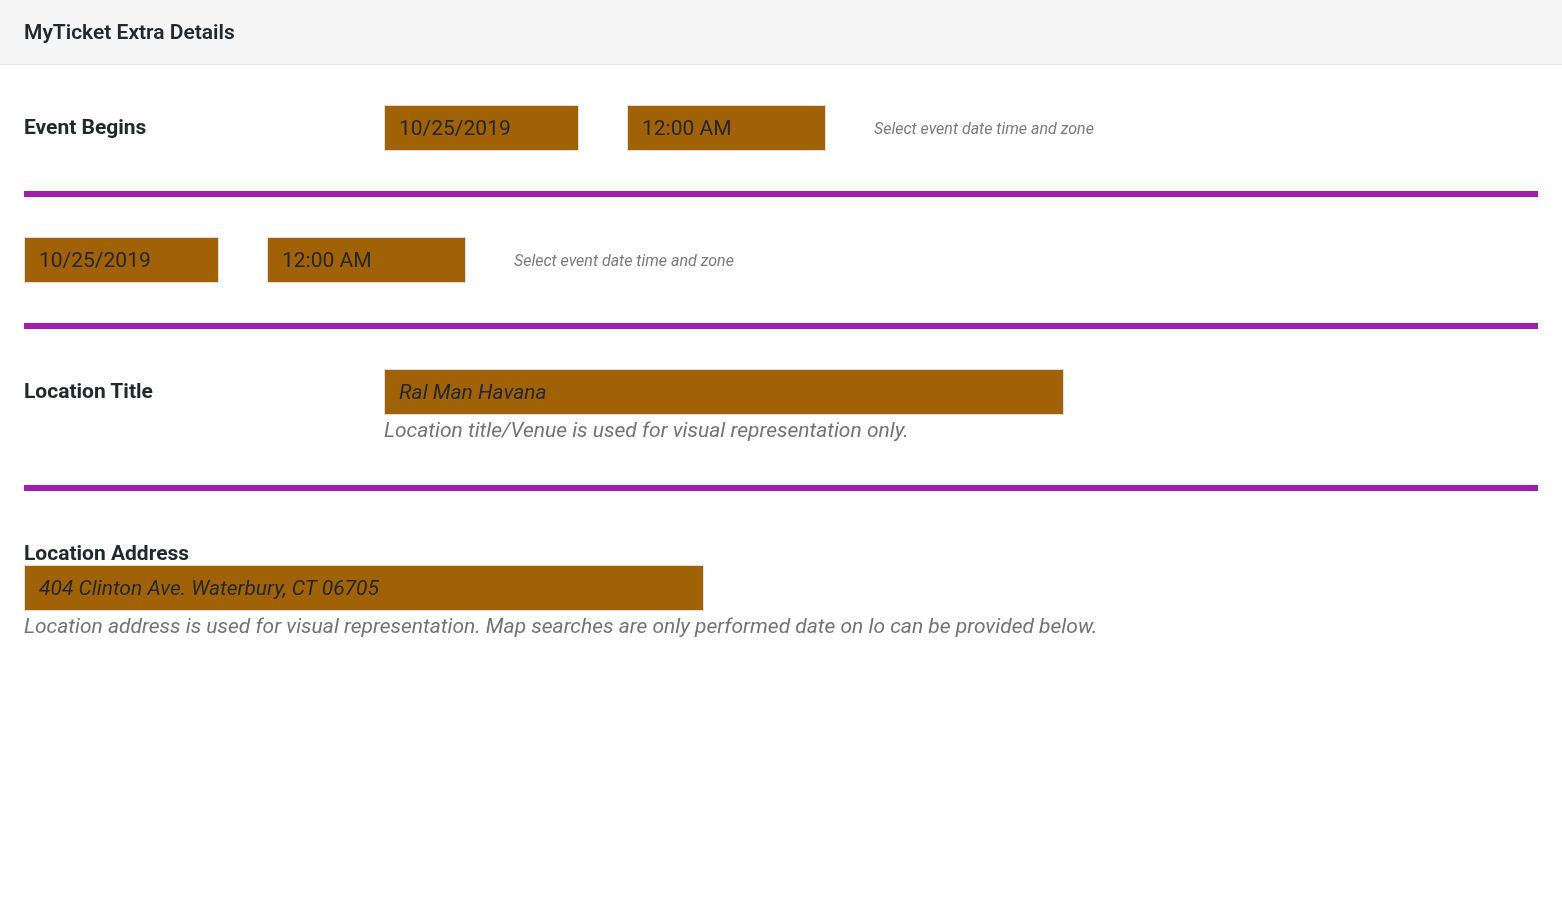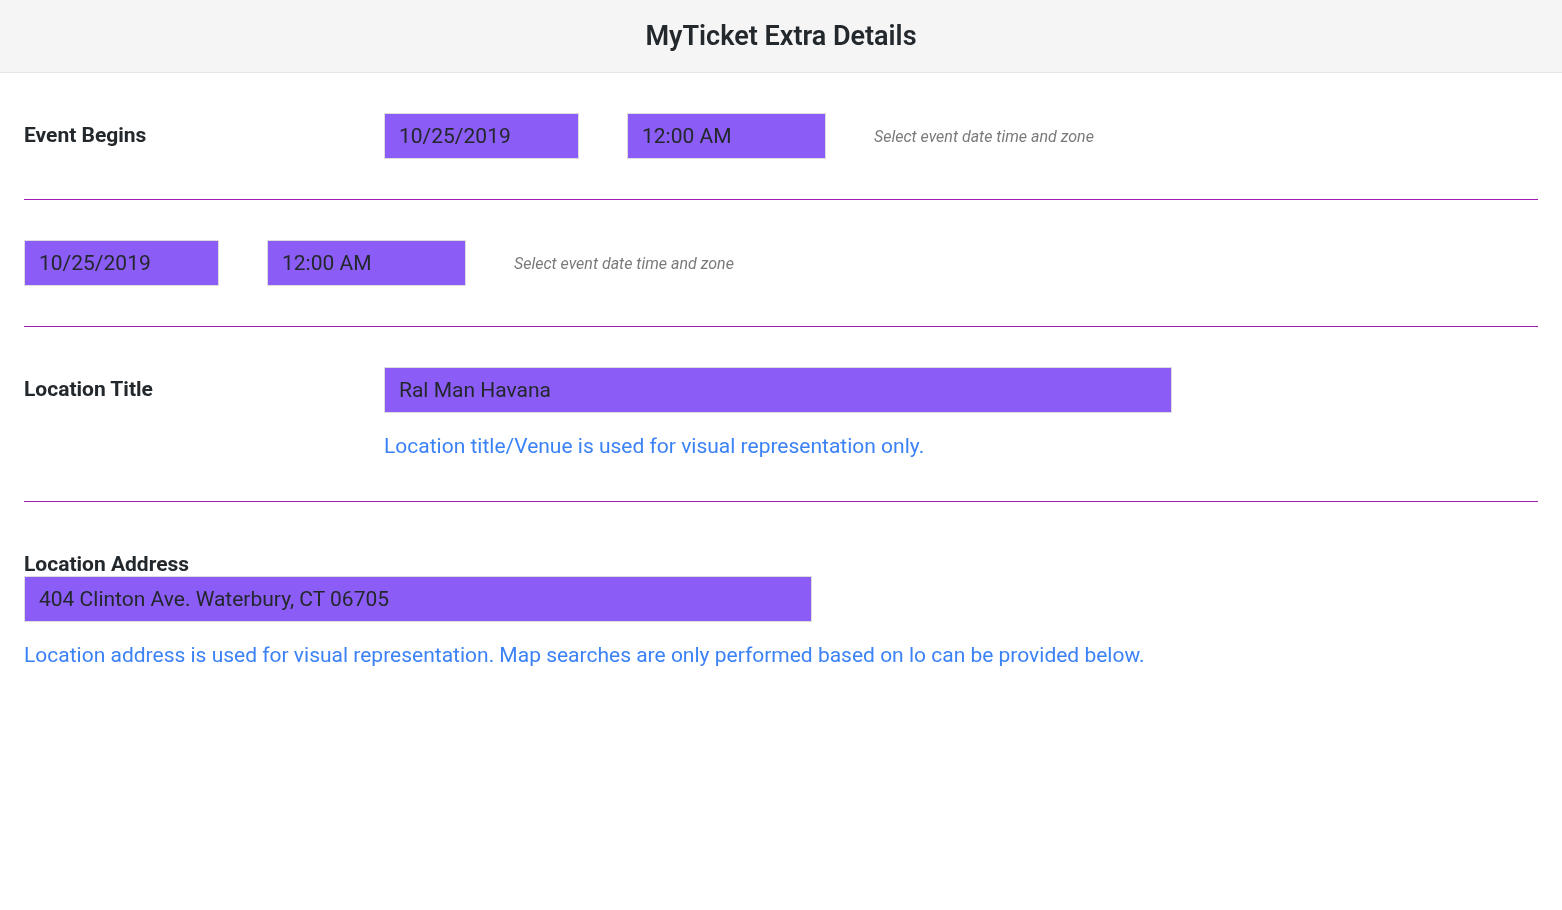--- a/index.html
+++ b/index.html
@@ -12,33 +12,32 @@
       background: #ffffff;
       color: #23282d;
       width: 1562px;
     }
     .panel-header {
       background: #f5f5f5;
       border-bottom: 1px solid #e5e5e5;
       padding: 20px 24px;
     }
     .panel-title {
-      font-size: 27px;
+      font-size: 21px;
       font-weight: 600;
       color: #23282d;
-      text-align: center;
     }
     .panel-body {
       padding: 0 24px;
     }
     .form-row {
       display: flex;
       align-items: flex-start;
       padding: 40px 0;
-      border-bottom: 1px solid #a21caf;
+      border-bottom: 6px solid #a21caf;
     }
     .form-row:last-child {
       border-bottom: none;
       flex-direction: column;
     }
     .row-label {
       width: 360px;
       flex-shrink: 0;
       font-size: 21px;
       font-weight: 700;
@@ -57,42 +56,43 @@
     }
     .input-group {
       display: flex;
       gap: 48px;
     }
     input[type="text"] {
       font-size: 21px;
       font-family: inherit;
       color: #23282d;
       border: 1px solid #dddddd;
-      background: #8b5cf6;
+      background: #a16207;
       padding: 10px 14px;
       outline: none;
     }
     .date-input {
       width: 195px;
     }
     .time-input {
       width: 199px;
     }
     .wide-input {
-      width: 788px;
+      width: 680px;
+      font-style: italic;
     }
     .hint-inline {
       font-size: 16px;
       font-style: italic;
       color: #7a7a7a;
     }
     .hint-below {
       font-size: 21px;
-      color: #3b82f6;
-      margin-top: 18px;
+      font-style: italic;
+      color: #737373;
       line-height: 1.45;
     }
   </style>
 </head>
 <body>
 
 <div class="panel-header">
   <h2 class="panel-title">MyTicket Extra Details</h2>
 </div>
 
@@ -128,17 +128,17 @@
     <div class="row-controls">
       <input type="text" class="wide-input" value="Ral Man Havana" style="">
       <div class="hint-below">Location title/Venue is used for visual representation only.</div>
     </div>
   </div>
 
   <div class="form-row">
     <div class="row-label">Location Address</div>
     <div class="row-controls">
       <input type="text" class="wide-input" value="404 Clinton Ave. Waterbury, CT 06705" style="">
-      <div class="hint-below">Location address is used for visual representation. Map searches are only performed based on lo can be provided below.</div>
+      <div class="hint-below">Location address is used for visual representation. Map searches are only performed date on lo can be provided below.</div>
     </div>
   </div>
 
 </div>
 
 </body></html>

